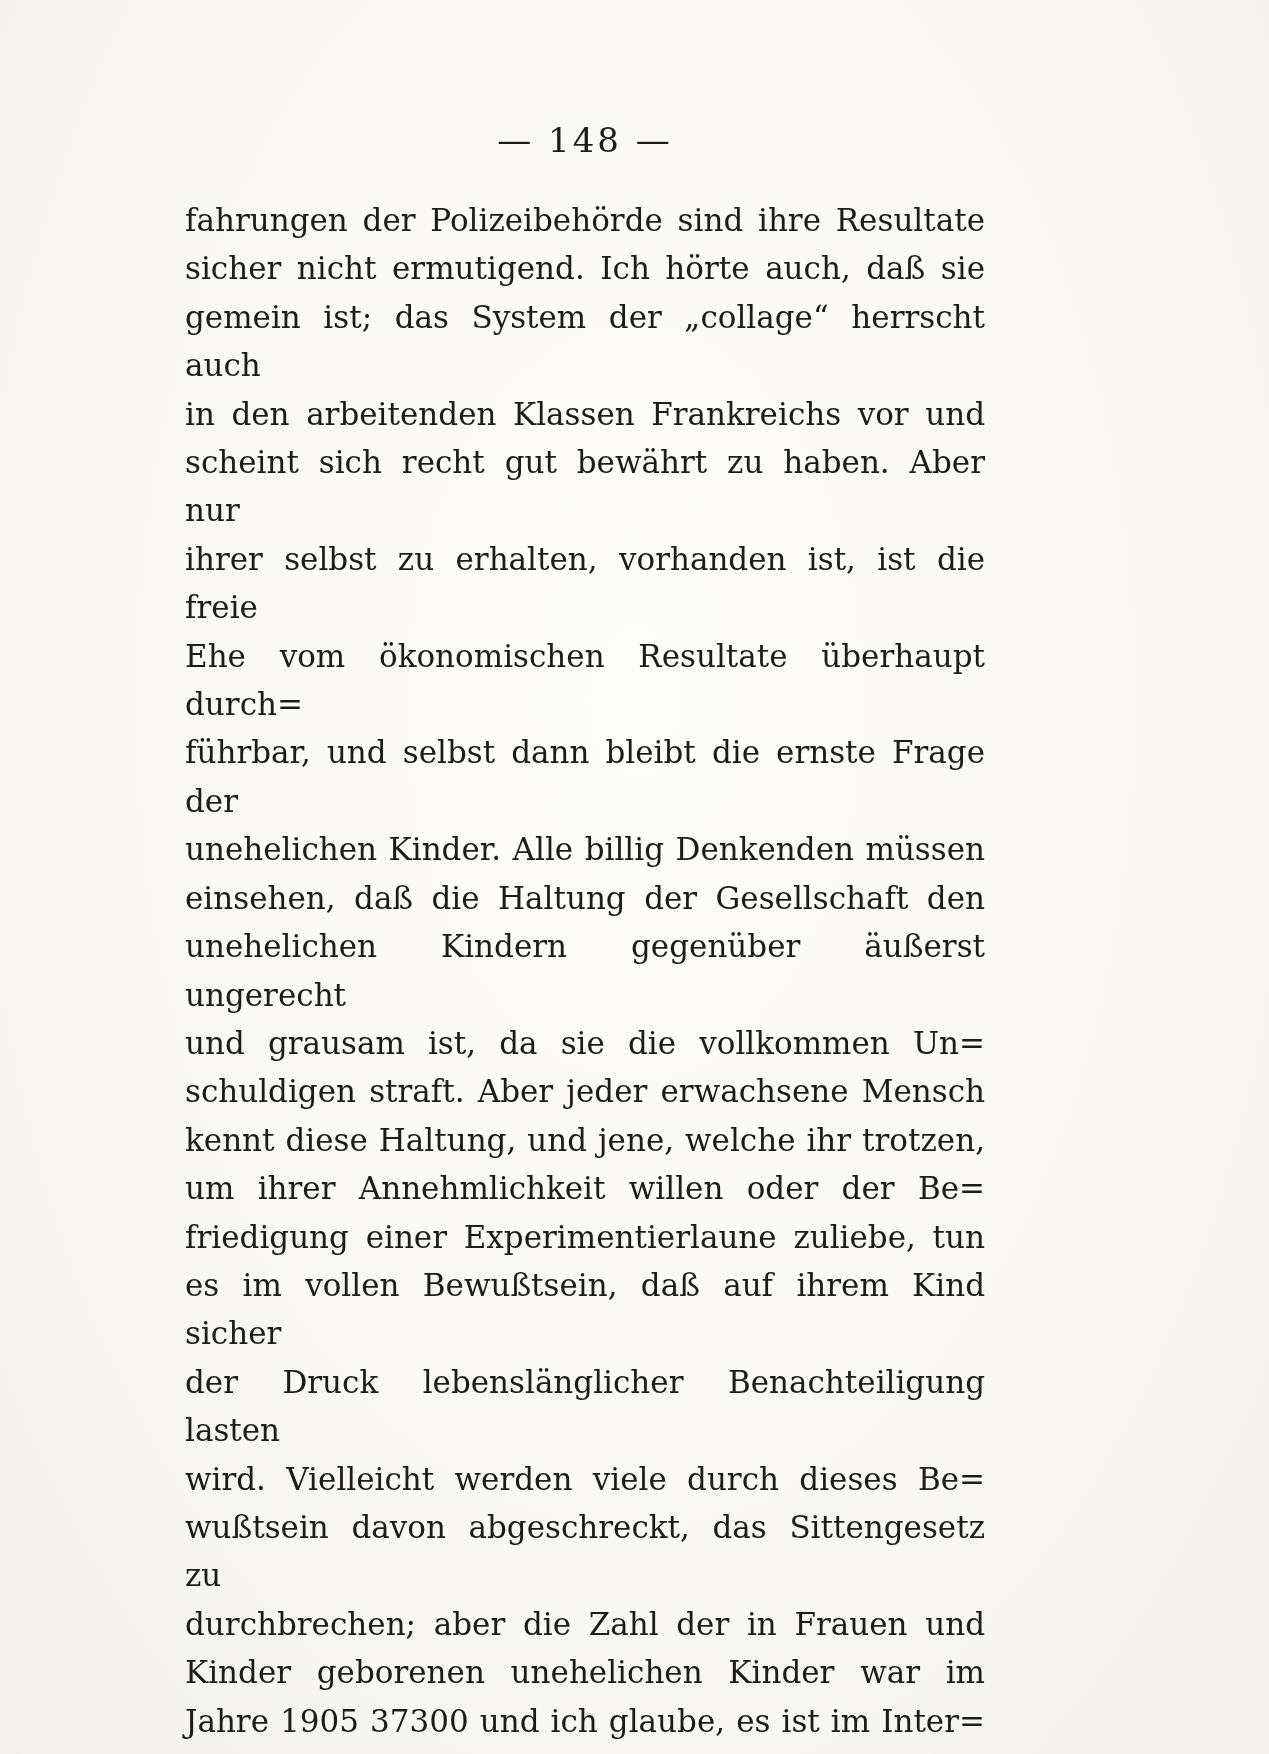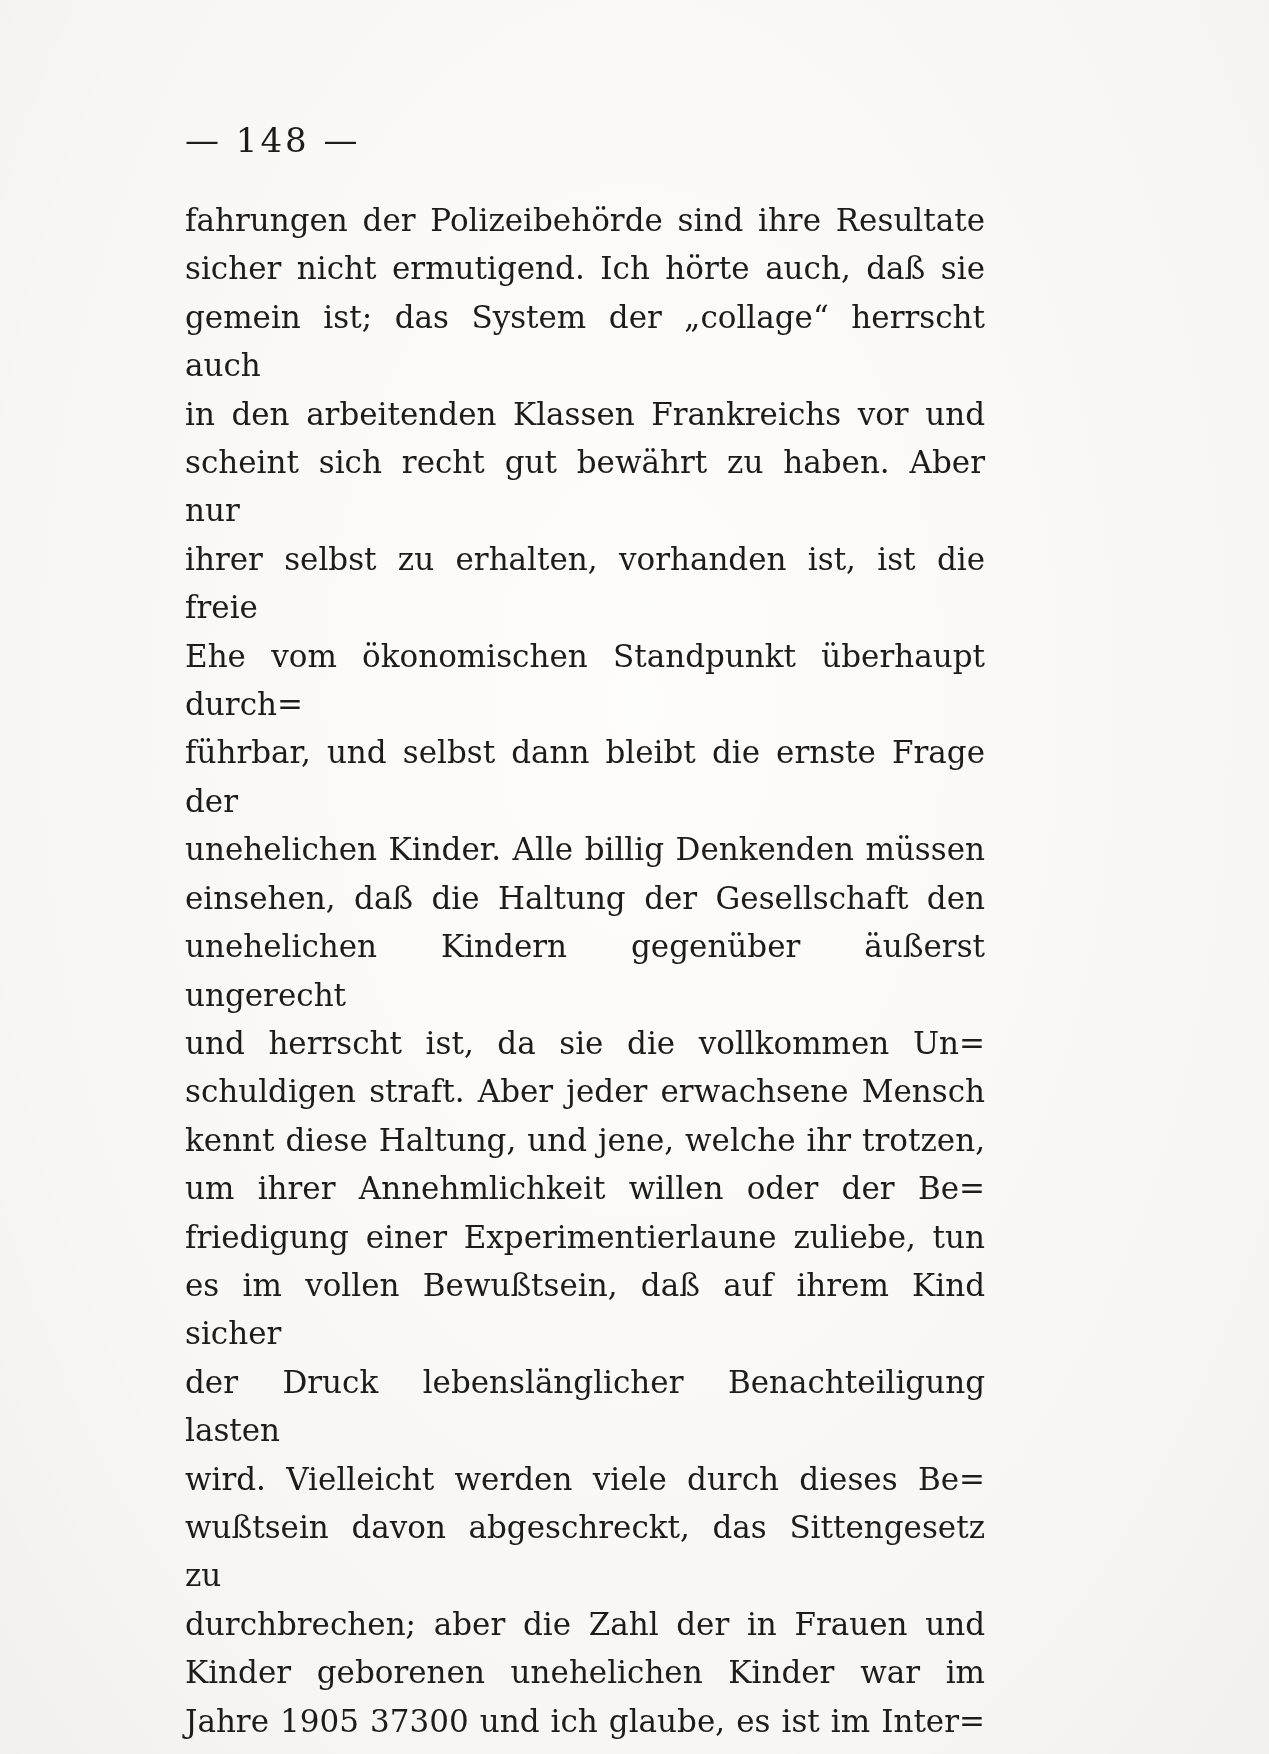--- a/index.html
+++ b/index.html
@@ -21,21 +21,21 @@
     inset: 0;
     background:
       radial-gradient(ellipse at 50% 40%, rgba(255,255,255,0.6) 0%, rgba(0,0,0,0.015) 70%, rgba(0,0,0,0.04) 100%),
       #fbfaf6;
   }
   .page-number {
     position: absolute;
     top: 120px;
     left: 185px;
     width: 800px;
-    text-align: left;
+    text-align: center;
     font-size: 34px;
     letter-spacing: 3px;
     font-weight: normal;
   }
   .body-text {
     position: absolute;
     top: 196px;
     left: 185px;
     width: 800px;
   }
@@ -56,26 +56,26 @@
 
   <div class="page-number">— 148 —</div>
 
   <div class="body-text">
     <div class="text-line">fahrungen der Polizeibehörde sind ihre Resultate</div>
     <div class="text-line">sicher nicht ermutigend. Ich hörte auch, daß sie</div>
     <div class="text-line">gemein ist; das System der „collage“ herrscht auch</div>
     <div class="text-line">in den arbeitenden Klassen Frankreichs vor und</div>
     <div class="text-line">scheint sich recht gut bewährt zu haben. Aber nur</div>
     <div class="text-line">ihrer selbst zu erhalten, vorhanden ist, ist die freie</div>
-    <div class="text-line">Ehe vom ökonomischen Standpunkt überhaupt durch=</div>
+    <div class="text-line">Ehe vom ökonomischen Resultate überhaupt durch=</div>
     <div class="text-line">führbar, und selbst dann bleibt die ernste Frage der</div>
     <div class="text-line">unehelichen Kinder. Alle billig Denkenden müssen</div>
     <div class="text-line">einsehen, daß die Haltung der Gesellschaft den</div>
     <div class="text-line">unehelichen Kindern gegenüber äußerst ungerecht</div>
-    <div class="text-line">und herrscht ist, da sie die vollkommen Un=</div>
+    <div class="text-line">und grausam ist, da sie die vollkommen Un=</div>
     <div class="text-line">schuldigen straft. Aber jeder erwachsene Mensch</div>
     <div class="text-line">kennt diese Haltung, und jene, welche ihr trotzen,</div>
     <div class="text-line">um ihrer Annehmlichkeit willen oder der Be=</div>
     <div class="text-line">friedigung einer Experimentierlaune zuliebe, tun</div>
     <div class="text-line">es im vollen Bewußtsein, daß auf ihrem Kind sicher</div>
     <div class="text-line">der Druck lebenslänglicher Benachteiligung lasten</div>
     <div class="text-line">wird. Vielleicht werden viele durch dieses Be=</div>
     <div class="text-line">wußtsein davon abgeschreckt, das Sittengesetz zu</div>
     <div class="text-line">durchbrechen; aber die Zahl der in Frauen und</div>
     <div class="text-line">Kinder geborenen unehelichen Kinder war im</div>

